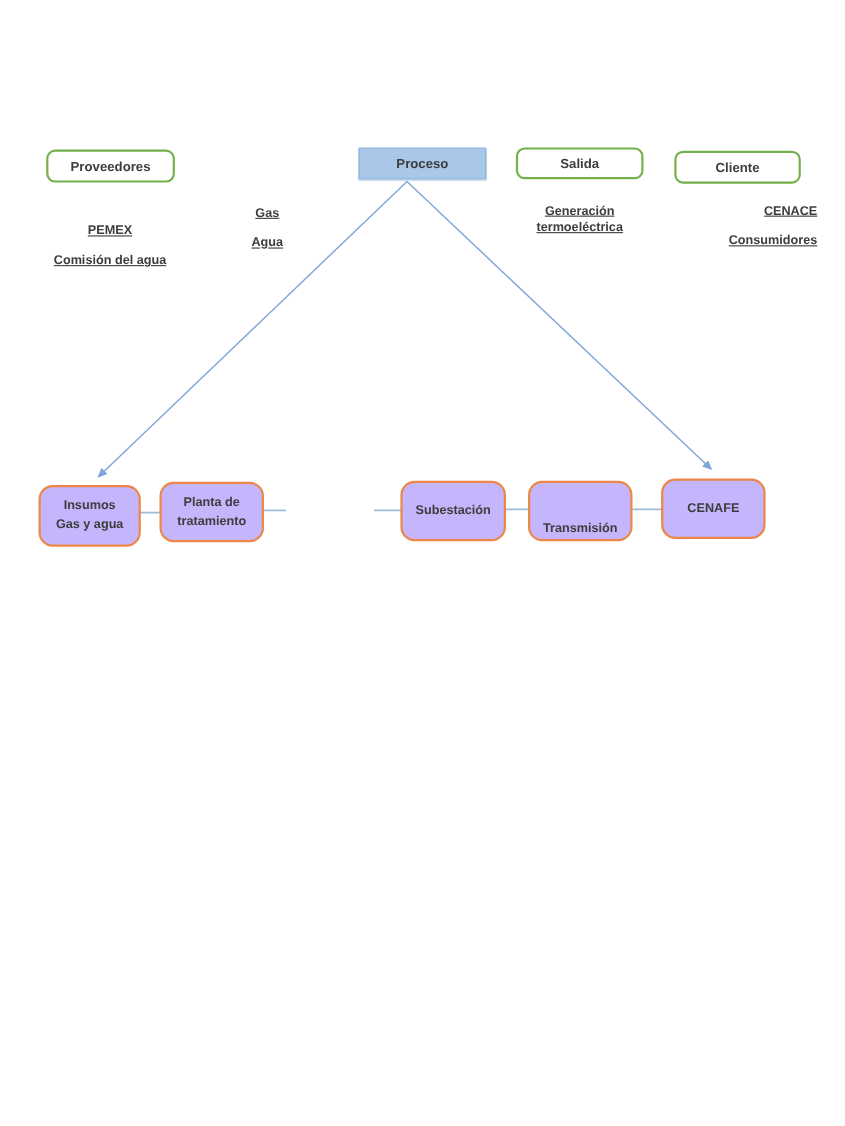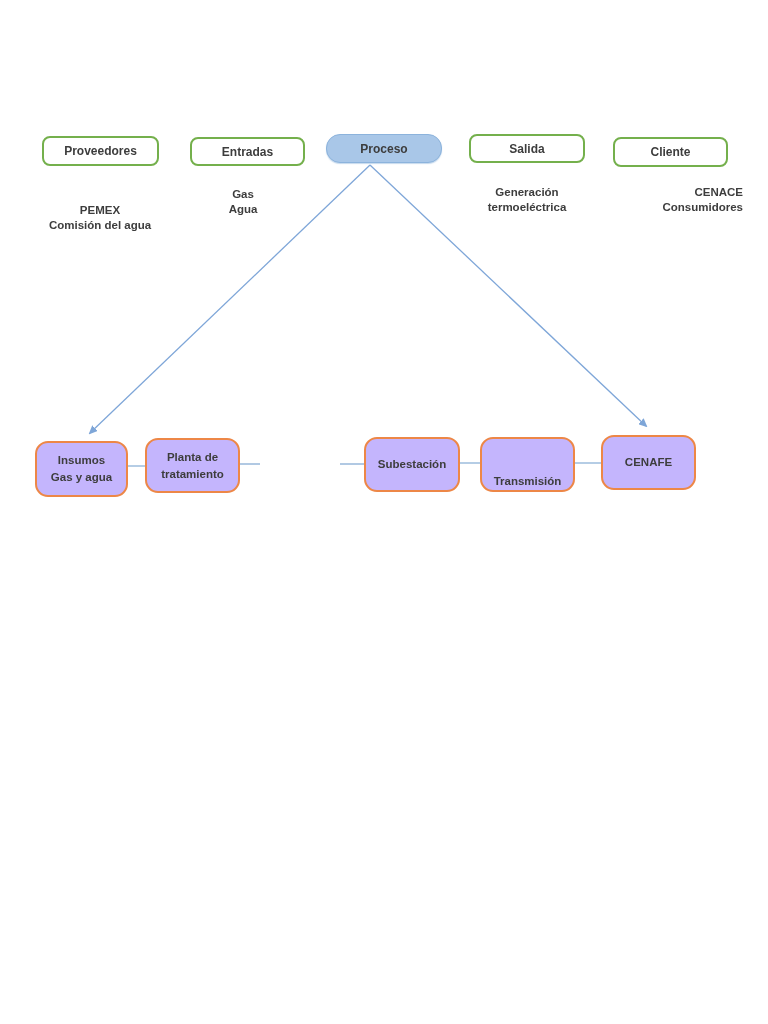--- a/index.html
+++ b/index.html
@@ -36,29 +36,30 @@
     background:#fff;
     border:2px solid var(--green-border);
     border-radius:8px;
     font-size:12px;font-weight:bold;
     text-align:center;
     box-sizing:border-box;
   }
   .hbox.blue{
     background:var(--process-fill);
     border:1px solid var(--process-border);
-    border-radius:14px;
+    border-radius:1px;
     box-shadow:0 1px 1px rgba(140,179,220,.5);
   }
   .sublist{
     position:absolute;z-index:2;
-    display:flex;flex-direction:column;
+    display:flex;flex-direction:column;gap:12px;
     text-align:center;
     font-size:11.5px;font-weight:bold;
     line-height:1.3;
+    text-decoration:underline;
   }
   .fbox{
     position:absolute;z-index:2;
     display:flex;align-items:center;justify-content:center;
     background:#c4b5fd;
     border:2px solid var(--orange-border);
     border-radius:13px;
     font-size:11.5px;font-weight:bold;
     text-align:center;
     line-height:1.45;
@@ -81,23 +82,20 @@
     <line class="flow-line" x1="370" y1="165" x2="646" y2="426" marker-end="url(#arw)"></line>
     <line class="connector" x1="120" y1="466" x2="154" y2="466"></line>
     <line class="connector" x1="234" y1="464" x2="260" y2="464"></line>
     <line class="connector" x1="340" y1="464" x2="372" y2="464"></line>
     <line class="connector" x1="453" y1="463" x2="488" y2="463"></line>
     <line class="connector" x1="568" y1="463" x2="609" y2="463"></line>
   </svg>
 
   <div class="hbox" style="left:42px;top:136px;width:117px;height:30px;">
     <span>Proveedores</span>
-  </div>
-  <div class="hbox" style="left:190px;top:137px;width:115px;height:29px;">
-    <span>Entradas</span>
   </div>
   <div class="hbox blue" style="left:326px;top:134px;width:116px;height:29px;">
     <span>Proceso</span>
   </div>
   <div class="hbox" style="left:469px;top:134px;width:116px;height:29px;">
     <span>Salida</span>
   </div>
   <div class="hbox" style="left:613px;top:137px;width:115px;height:30px;">
     <span>Cliente</span>
   </div>

